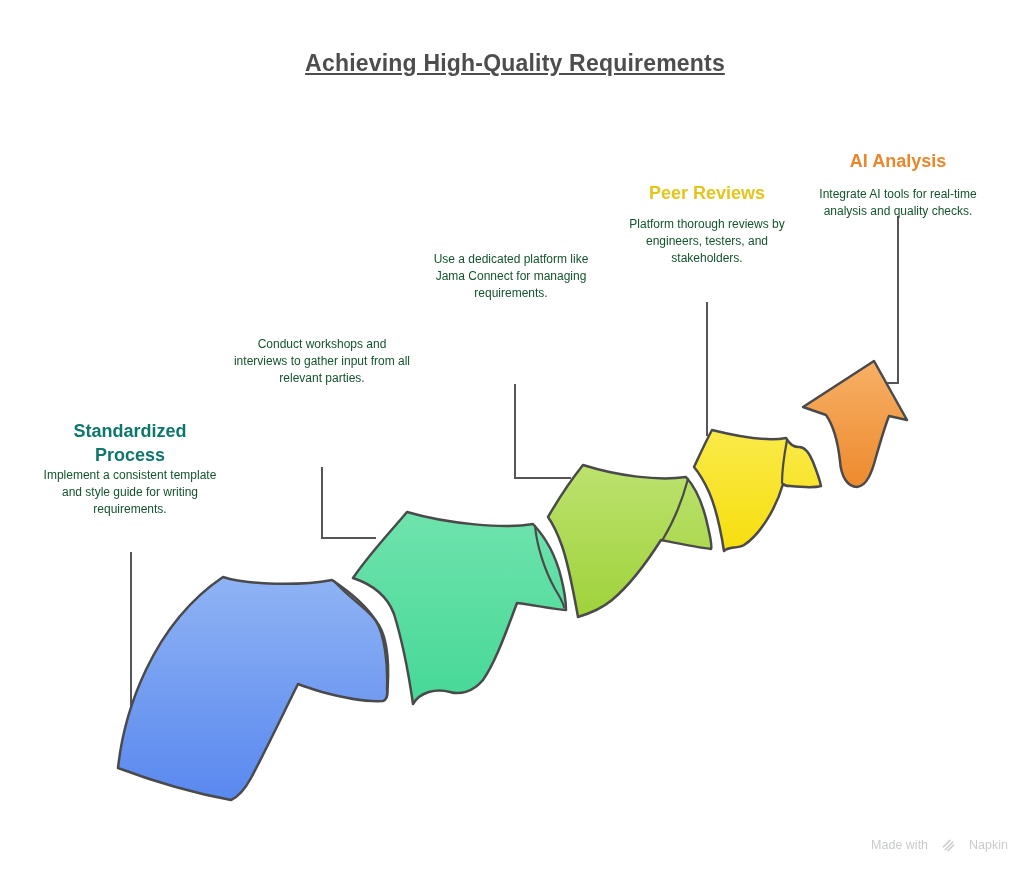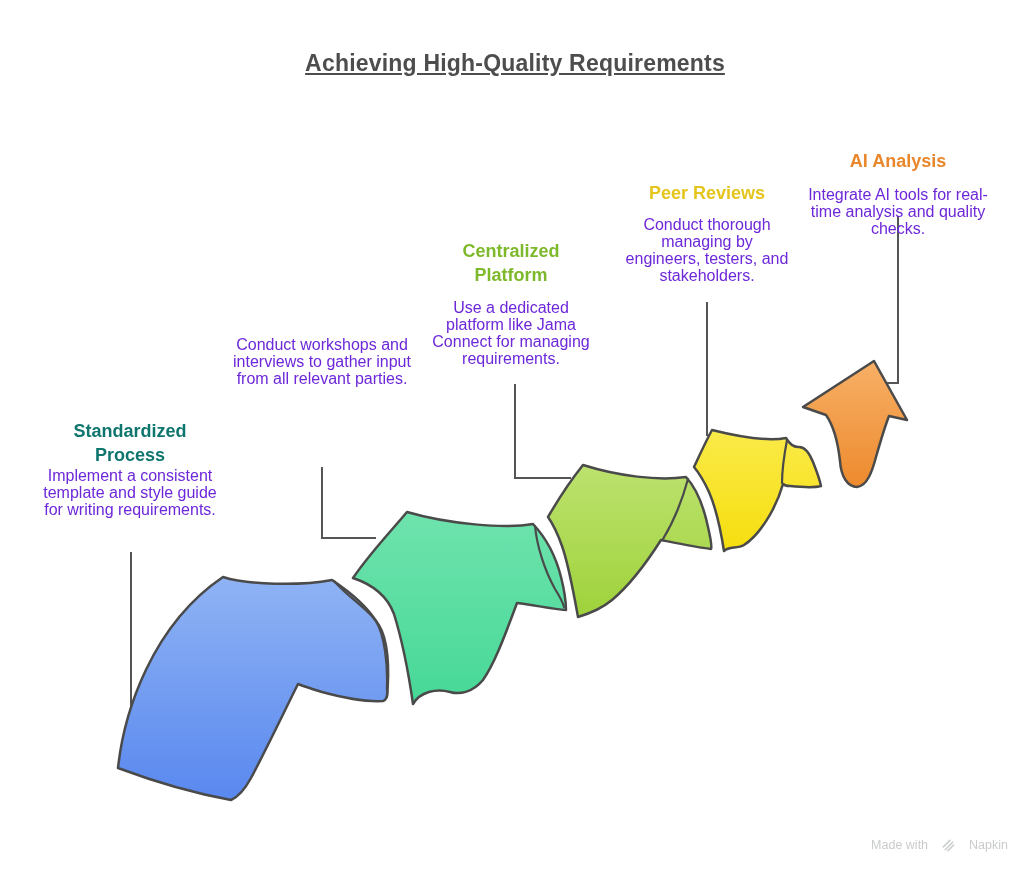--- a/index.html
+++ b/index.html
@@ -11,21 +11,21 @@
     position:absolute;left:0;right:0;top:50px;text-align:center;
     font-size:23px;font-weight:bold;color:#4d4d4d;letter-spacing:.2px;text-decoration:underline;
   }
   #wave-svg{position:absolute;left:0;top:0;}
   .step{position:absolute;text-align:center;}
   .step h3{
     margin:0 auto;font-size:18px;line-height:24px;font-weight:bold;
     max-width:165px;
   }
   .step p{
-    margin:0 auto;font-size:16px;line-height:17px;color:#6d28d9;
+    margin:0 auto;font-size:12px;line-height:17px;color:#14532d;
   }
   #step-1{left:35px;top:419px;width:190px;}
   #step-2{left:232px;top:324px;width:180px;}
   #step-3{left:426px;top:239px;width:170px;}
   #step-4{left:622px;top:181px;width:170px;}
   #step-5{left:808px;top:109px;width:180px;}
   #step-1 p{}
   #step-2 p{margin-top:12px;}
   #step-3 p{margin-top:12px;}
   #step-4 p{margin-top:11px;}
@@ -139,26 +139,25 @@
 </svg>
 
 <div class="step" id="step-1">
   <h3 style="color: #0f766e;">Standardized Process</h3>
   <p>Implement a consistent template and style guide for writing requirements.</p>
 </div>
 <div class="step" id="step-2">
   <p>Conduct workshops and interviews to gather input from all relevant parties.</p>
 </div>
 <div class="step" id="step-3">
-  <h3 style="color: rgb(126, 185, 44);">Centralized Platform</h3>
   <p>Use a dedicated platform like Jama Connect for managing requirements.</p>
 </div>
 <div class="step" id="step-4">
   <h3 style="color: rgb(229, 197, 29);">Peer Reviews</h3>
-  <p>Conduct thorough managing by engineers, testers, and stakeholders.</p>
+  <p>Platform thorough reviews by engineers, testers, and stakeholders.</p>
 </div>
 <div class="step" id="step-5">
   <h3 style="color: rgb(232, 135, 43); margin-top: 40px;">AI Analysis</h3>
   <p>Integrate AI tools for real-time analysis and quality checks.</p>
 </div>
 
 <div id="footer">
   <span>Made with</span>
   <svg width="13" height="13" viewBox="0 0 14 14">
     <g stroke="#c9cbcc" stroke-width="1.6" stroke-linecap="round" fill="none">

